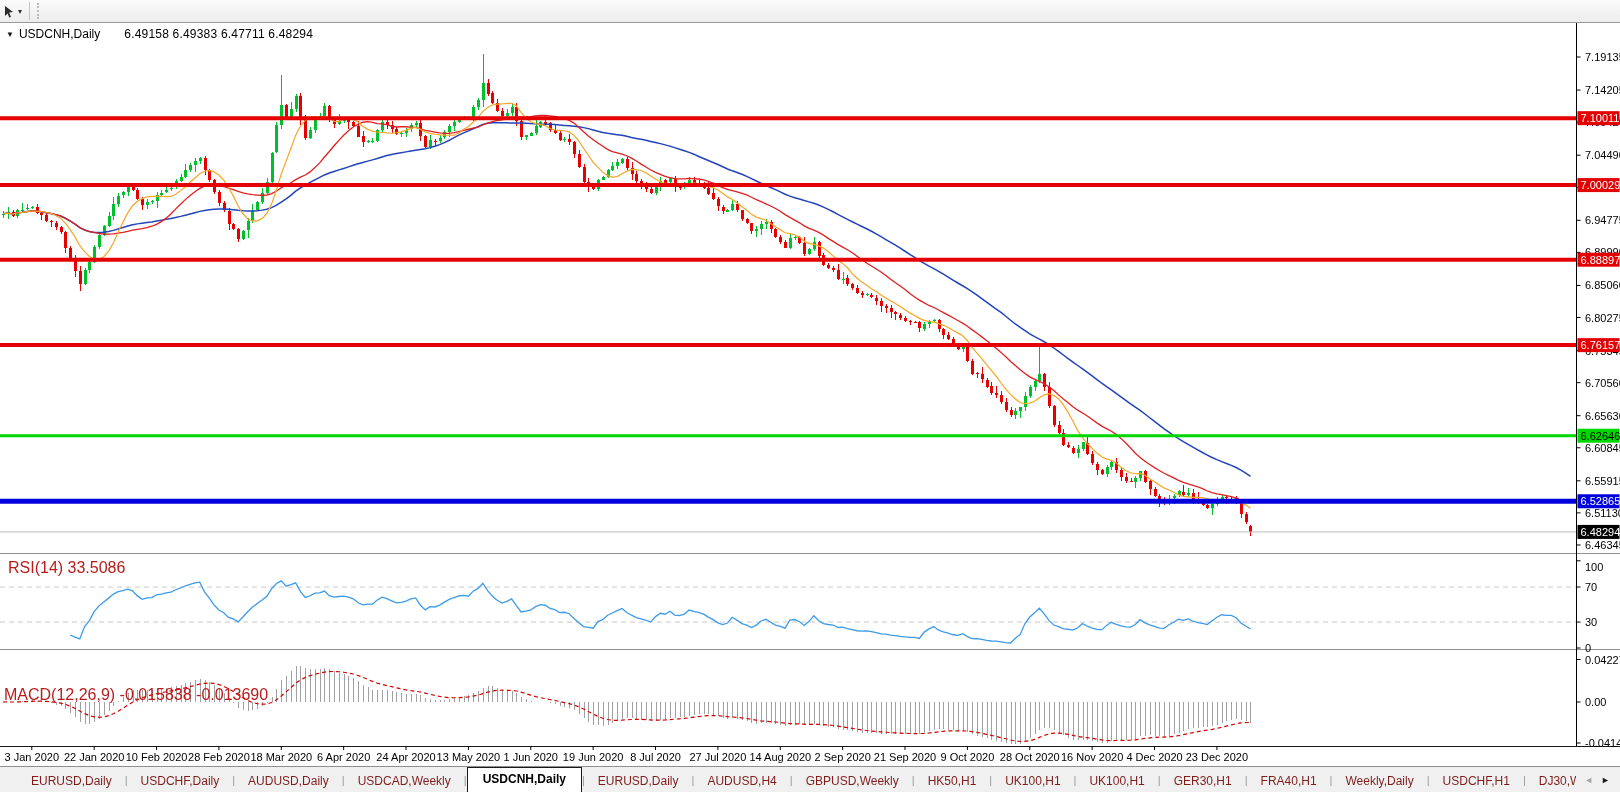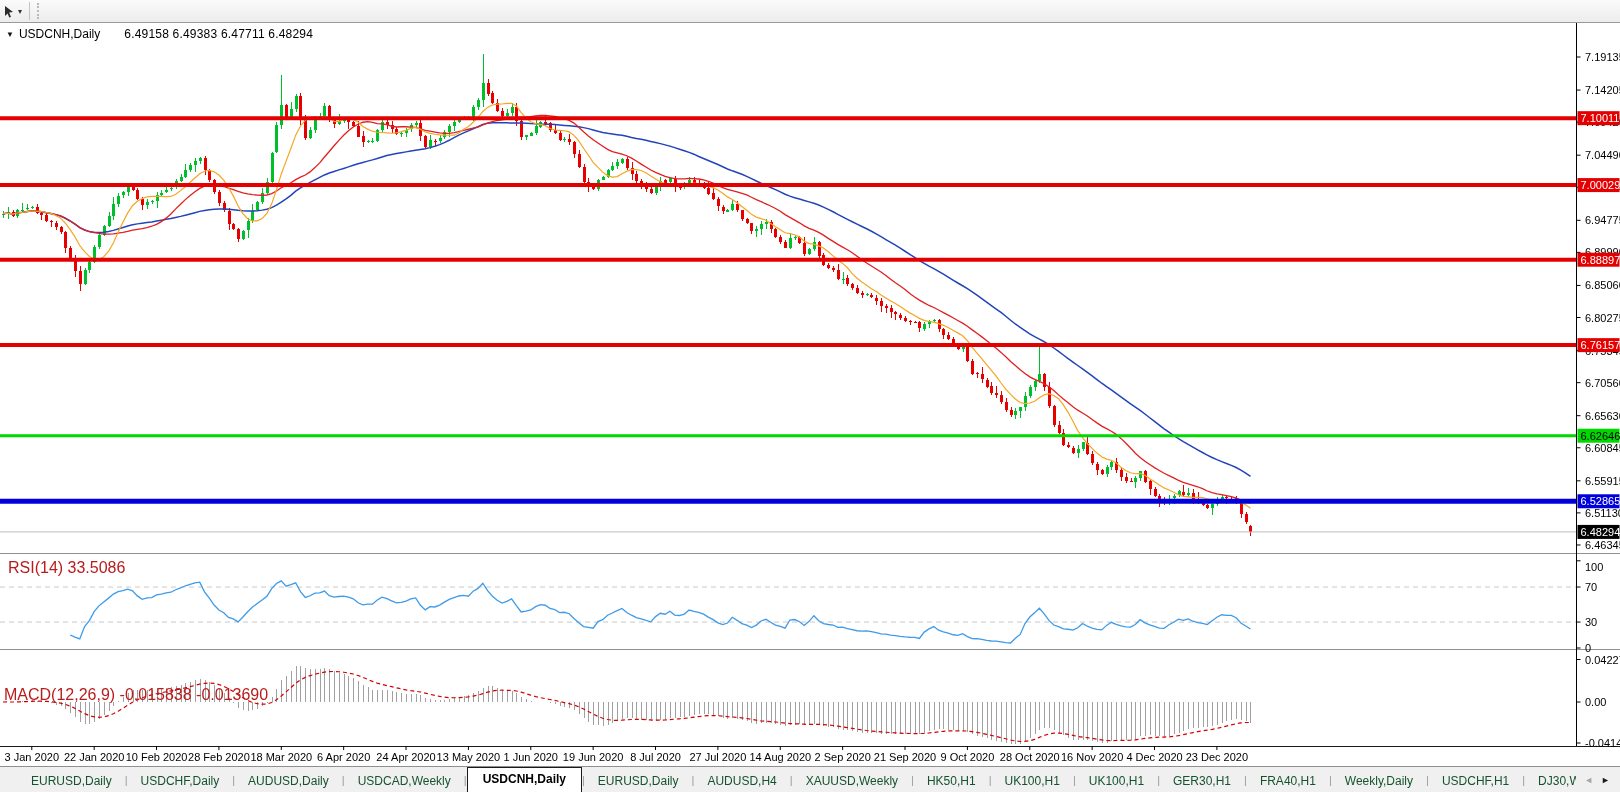--- a/index.html
+++ b/index.html
@@ -20,21 +20,21 @@
   .chart-area{position:absolute;top:23px;left:0;width:1620px;height:743px;background:#fff;}
   #chart-svg{position:absolute;top:0;left:0;}
   .panel-label{position:absolute;font-size:16px;color:#b91c1c;white-space:pre;}
   .chart-title{position:absolute;top:4px;left:6px;font-size:12px;color:#000;display:flex;align-items:center;}
   .chart-title .tri{font-size:8px;margin-right:5px;color:#111;}
   .chart-title .vals{margin-left:24px;letter-spacing:0.2px;}
   
   .tabbar{position:absolute;top:766px;left:0;width:1620px;height:26px;background:#f0f0f0;
           border-top:1px solid #8f8f8f;display:flex;align-items:flex-end;overflow:hidden;}
   .tabs{display:flex;align-items:flex-end;height:100%;padding-left:18px;}
-  .tab{padding:4px 13px 5px 13px;font-size:12px;color:#14532d;white-space:nowrap;cursor:default;}
+  .tab{padding:4px 13px 5px 13px;font-size:12px;color:#7f1d1d;white-space:nowrap;cursor:default;}
   .tab.active{background:#fff;border:1px solid #1a1a1a;border-bottom:none;font-weight:700;
               color:#000;padding:4px 15px 7px 15px;}
   .tabsep{color:#9a9a9a;font-size:11px;align-self:center;}
   .tab-arrows{position:absolute;right:2px;top:0;height:100%;display:flex;align-items:center;
               background:#f0f0f0;padding:0 4px;}
   .tab-arrows span{font-size:9px;margin:0 4px;cursor:default;}
   .arrow-left{color:#a7a7a7;}
   .arrow-right{color:#1a1a1a;}
 </style>
 </head>
@@ -985,21 +985,21 @@
         <span class="tab">AUDUSD,Daily</span>
         <span class="tabsep">|</span>
         <span class="tab">USDCAD,Weekly</span>
         <span class="tabsep">|</span>
         <span class="tab active">USDCNH,Daily</span>
         <span class="tabsep">|</span>
         <span class="tab">EURUSD,Daily</span>
         <span class="tabsep">|</span>
         <span class="tab">AUDUSD,H4</span>
         <span class="tabsep">|</span>
-        <span class="tab">XAUUSD,Weekly</span>
+        <span class="tab">GBPUSD,Weekly</span>
         <span class="tabsep">|</span>
         <span class="tab">HK50,H1</span>
         <span class="tabsep">|</span>
         <span class="tab">UK100,H1</span>
         <span class="tabsep">|</span>
         <span class="tab">UK100,H1</span>
         <span class="tabsep">|</span>
         <span class="tab">GER30,H1</span>
         <span class="tabsep">|</span>
         <span class="tab">FRA40,H1</span>

